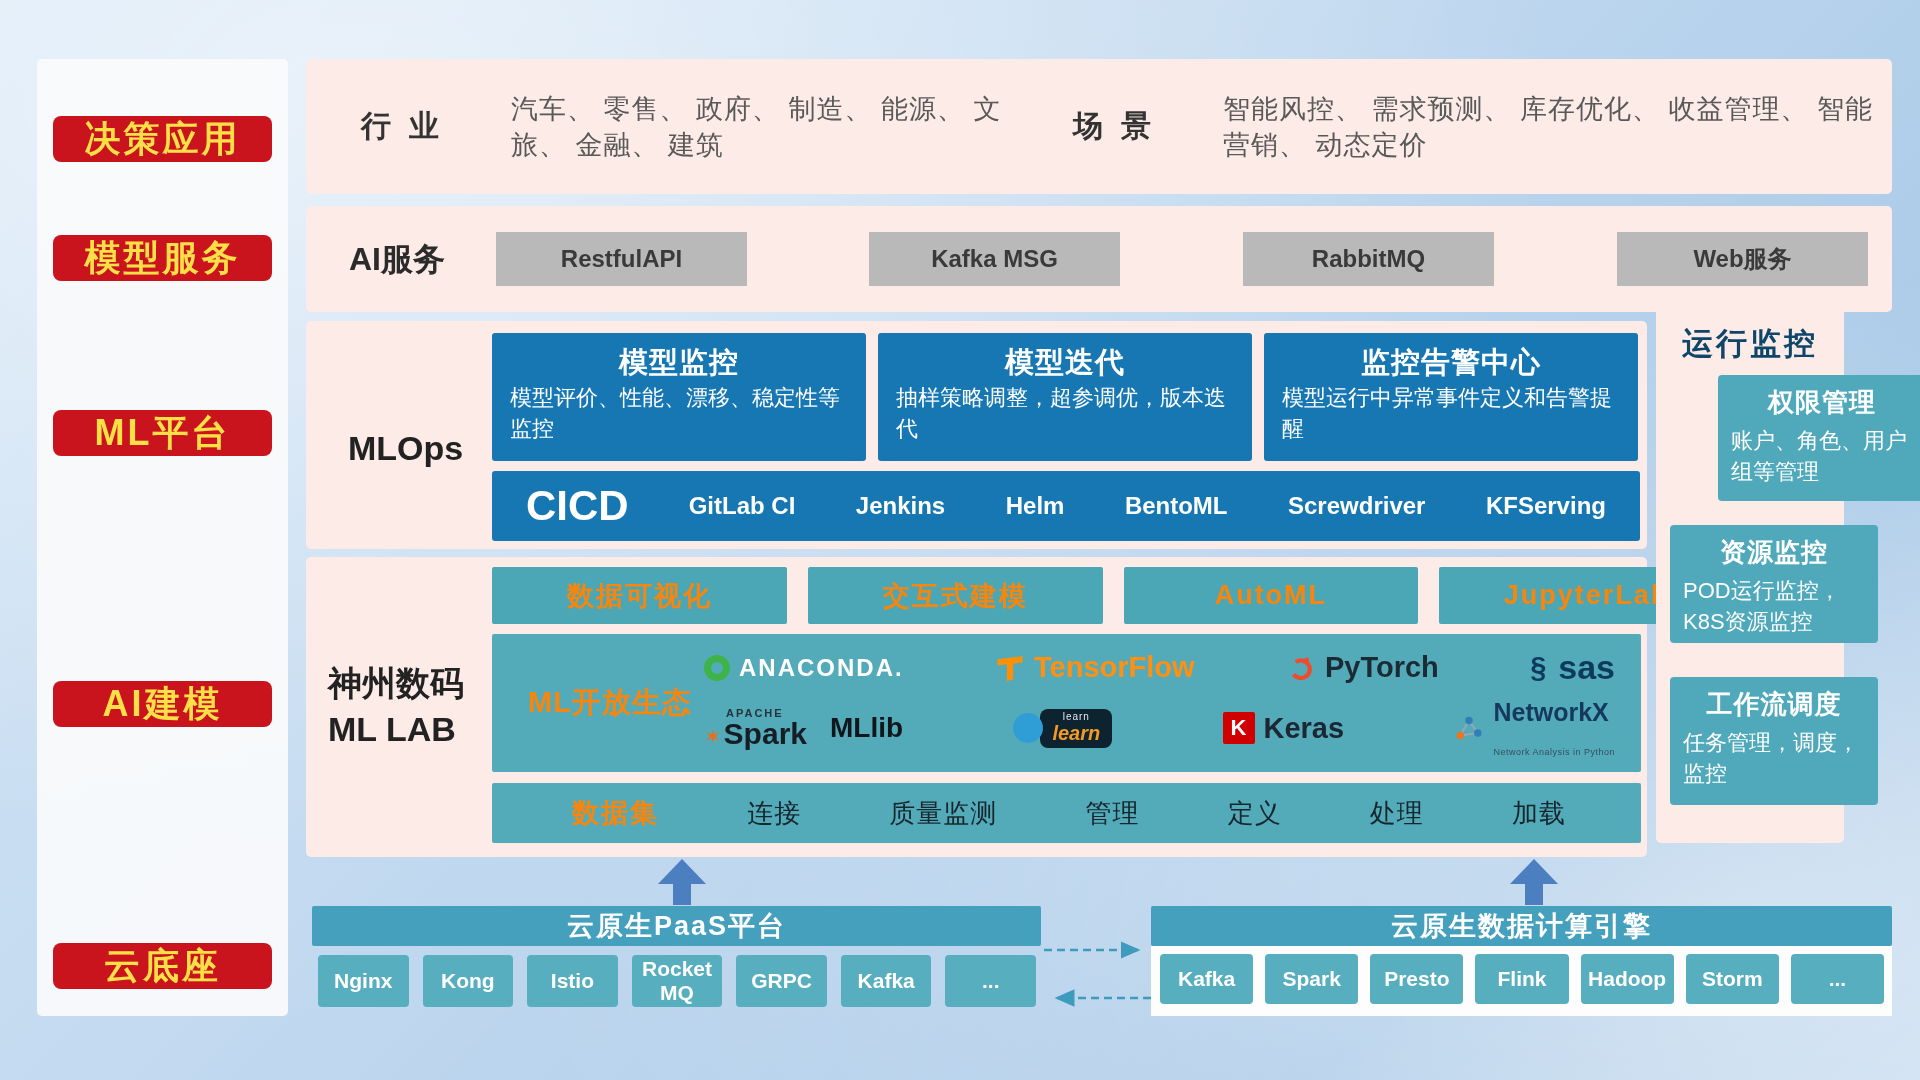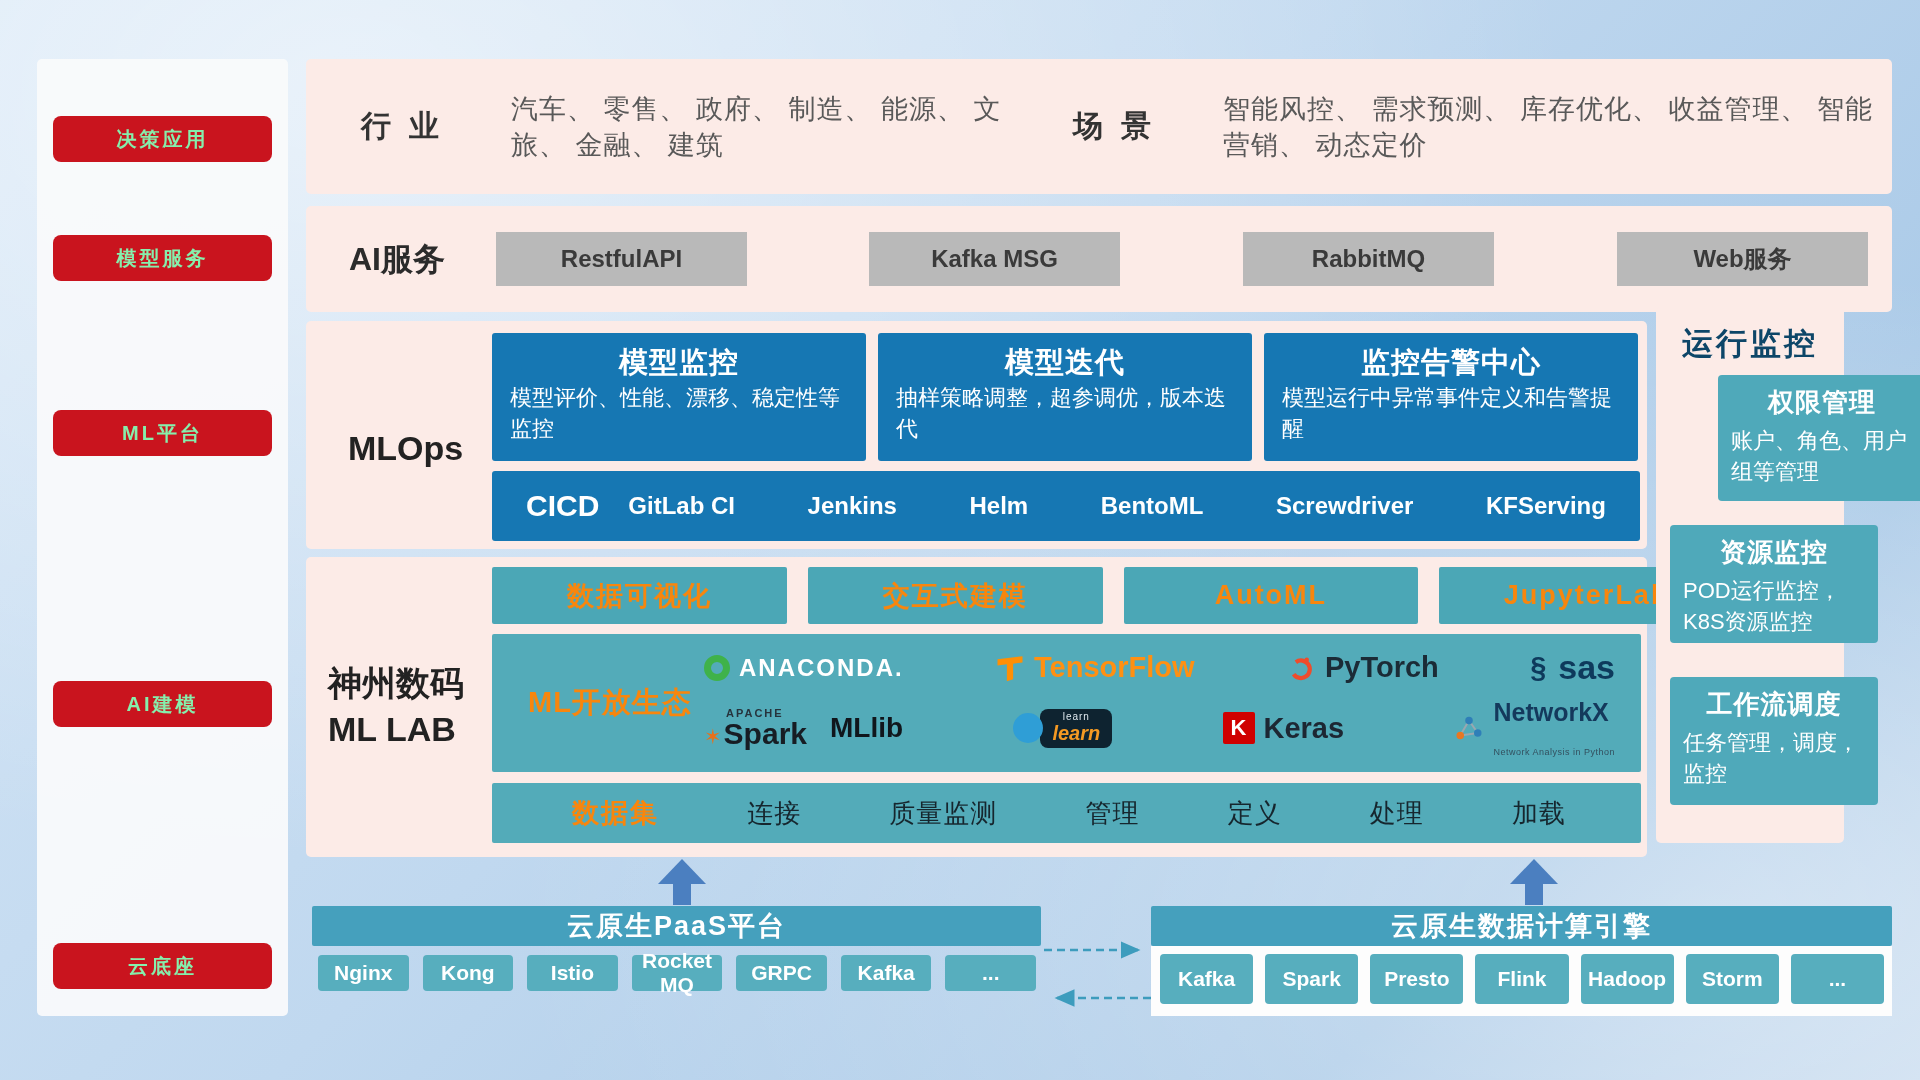--- a/index.html
+++ b/index.html
@@ -7,22 +7,22 @@
   body{
     font-family:"Liberation Sans","DejaVu Sans",sans-serif;
     position:relative;overflow:hidden;
     background:
       radial-gradient(ellipse at 18% 8%, rgba(255,255,255,.55), transparent 55%),
       radial-gradient(ellipse at 90% 85%, rgba(255,255,255,.40), transparent 50%),
       linear-gradient(135deg,#d5e6f6 0%,#c0d8ef 45%,#a9c9e7 80%,#c4d9ee 100%);
   }
   
   .left-rail{position:absolute;left:37px;top:59px;width:251px;height:957px;background:rgba(249,250,251,.95);border-radius:5px;}
-  .rail-btn{position:absolute;left:16px;width:219px;height:46px;background:#c9141e;border-radius:8px;color:#86efac;
-    font-size:20px;font-weight:bold;display:flex;align-items:center;justify-content:center;letter-spacing:3px;}
+  .rail-btn{position:absolute;left:16px;width:219px;height:46px;background:#c9141e;border-radius:8px;color:#fde047;
+    font-size:36px;font-weight:bold;display:flex;align-items:center;justify-content:center;letter-spacing:3px;}
   .rail-btn-0{top:57px;} .rail-btn-1{top:176px;} .rail-btn-2{top:351px;} .rail-btn-3{top:622px;} .rail-btn-4{top:884px;}
   
   .panel{position:absolute;background:#fcebe7;border-radius:5px;}
   .top-panel{left:306px;top:59px;width:1586px;height:135px;display:flex;flex-direction:row;justify-content:center;gap:16px;padding-left:55px;}
   .ind-row{display:flex;align-items:center;}
   .ind-label{font-size:30px;font-weight:bold;color:#333;letter-spacing:18px;flex:0 0 150px;}
   .ind-value{font-size:27px;color:#595959;letter-spacing:1px;}
   
   .ai-panel{left:306px;top:206px;width:1586px;height:106px;}
   .ai-label{position:absolute;left:43px;top:32px;font-size:32px;font-weight:bold;color:#2b2b2b;}
@@ -31,21 +31,21 @@
   .ai-btn-0{left:190px;} .ai-btn-1{left:563px;} .ai-btn-2{left:937px;} .ai-btn-3{left:1311px;}
   
   .mlops-panel{left:306px;top:321px;width:1341px;height:228px;}
   .mlops-label{position:absolute;left:42px;top:108px;font-size:34px;font-weight:bold;color:#222;}
   .mlops-card{position:absolute;top:12px;width:374px;height:128px;background:#1677b3;border-radius:3px;color:#fff;padding:10px 18px;}
   .mlops-card-0{left:186px;} .mlops-card-1{left:572px;} .mlops-card-2{left:958px;}
   .card-title{font-size:29px;font-weight:bold;text-align:center;letter-spacing:1px;}
   .card-desc{font-size:22px;line-height:1.4;}
   .cicd-bar{position:absolute;left:186px;top:150px;width:1148px;height:70px;background:#1677b3;border-radius:3px;
     display:flex;align-items:center;color:#fff;padding:0 34px;}
-  .cicd-label{font-size:30px;font-weight:bold;margin-right:29px;}
+  .cicd-label{font-size:42px;font-weight:bold;margin-right:60px;}
   .cicd-items{flex:1;display:flex;justify-content:space-between;align-items:center;}
   .cicd-item{font-size:24px;font-weight:bold;}
   
   .mllab-panel{left:306px;top:557px;width:1341px;height:300px;}
   .mllab-label{position:absolute;left:22px;top:104px;font-size:34px;font-weight:bold;color:#222;line-height:1.35;}
   .tools-row{position:absolute;left:186px;top:10px;width:1242px;height:57px;display:flex;gap:21px;}
   .tool-btn{flex:1;background:#4ba7b6;display:flex;align-items:center;justify-content:center;font-size:27px;font-weight:bold;
     color:#f8860d;border-radius:2px;letter-spacing:2px;}
   .eco-box{position:absolute;left:186px;top:77px;width:1149px;height:138px;background:#53abb9;border-radius:2px;display:flex;align-items:center;}
   .eco-label{flex:0 0 212px;padding-left:36px;font-size:29px;font-weight:bold;color:#f8860d;letter-spacing:1px;}
@@ -84,21 +84,21 @@
   .mon-card-0{top:68px;height:126px;margin-left:48px;} .mon-card-1{top:218px;height:118px;} .mon-card-2{top:370px;height:128px;}
   .mon-card-title{font-size:26px;font-weight:bold;text-align:center;margin-bottom:6px;letter-spacing:1px;}
   .mon-card-desc{font-size:22px;line-height:1.4;}
   
   .bar-header{position:absolute;top:906px;height:40px;background:#45a0bd;color:#fff;display:flex;align-items:center;justify-content:center;
     font-size:27px;font-weight:bold;letter-spacing:2px;border-radius:2px;}
   .paas-header{left:312px;width:729px;}
   .engine-header{left:1151px;width:741px;}
   .engine-underlay{position:absolute;left:1151px;top:946px;width:741px;height:70px;background:#fdfdfd;}
   .chips{position:absolute;display:flex;}
-  .paas-chips{left:318px;top:955px;width:718px;height:36px;gap:14px;}
+  .paas-chips{left:318px;top:955px;width:718px;height:52px;gap:14px;}
   .engine-chips{left:1160px;top:954px;width:724px;height:50px;gap:12px;}
   .chip{flex:1;background:#57aebe;border-radius:4px;display:flex;align-items:center;justify-content:center;color:#fff;
     font-size:21px;font-weight:bold;text-align:center;line-height:1.15;overflow-wrap:anywhere;padding:2px 4px;}
   .up-arrow{position:absolute;top:859px;width:48px;}
   .up-arrow-1{left:658px;} .up-arrow-2{left:1510px;}
   .arrow-head{width:0;height:0;border-left:24px solid transparent;border-right:24px solid transparent;border-bottom:25px solid #4b7fc0;}
   .arrow-stem{width:18px;height:21px;background:#4b7fc0;margin:0 auto;}
   .dash-arrows{position:absolute;left:1040px;top:928px;}
 </style>
 </head>

